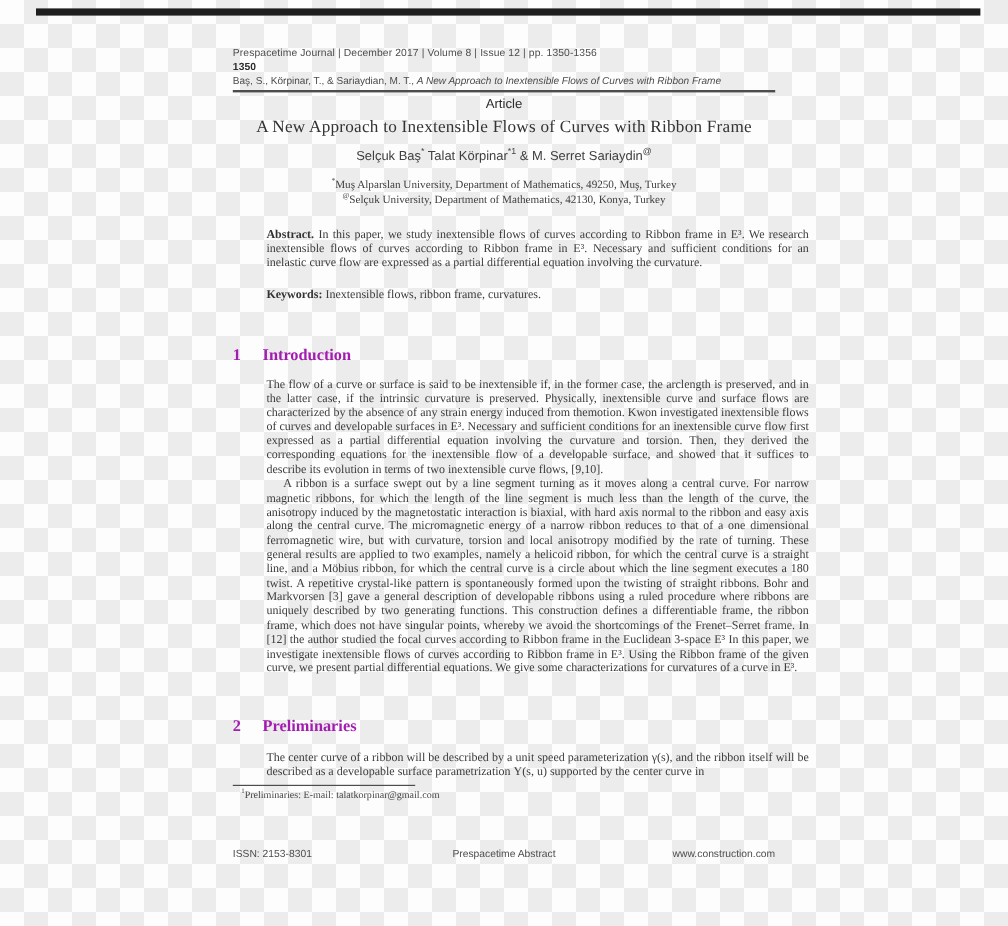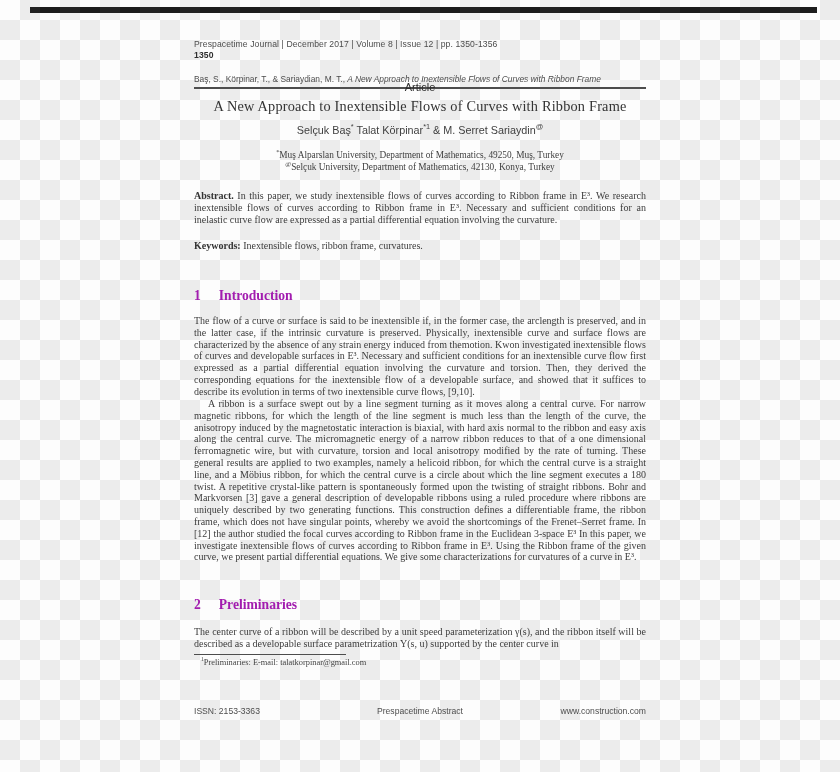--- a/index.html
+++ b/index.html
@@ -15,35 +15,35 @@
   }
   .abs { position:absolute; }
   .blk { left:194px; width:452px; }
 
   .top-bar{ left:30px; top:7px; width:787px; height:6px; background:#1e1e1e; }
 
   .running-head{ top:39px; padding-bottom:3px; border-bottom:2px solid #4d4d4d;
                  font-family:"Liberation Sans", sans-serif; color:#4c4c4c; }
   .rh-line1{ display:flex; justify-content:space-between; font-size:8.6px; line-height:11px; letter-spacing:0.1px;flex-direction:column; }
   .rh-pageno{ font-weight:bold; color:#2e2e2e; }
-  .rh-line2{ font-size:8.4px; line-height:10px; margin-top:13px; }
+  .rh-line2{ font-size:8.4px; line-height:10px; margin-top:1px; }
   .rh-line2 .it{ font-style:italic; }
 
   .article-label{ top:81px; text-align:center; font-family:"Liberation Sans", sans-serif;
                   font-weight:normal; font-size:11px; color:#2c2c2c; }
 
   .paper-title{ top:98px; text-align:center; font-size:14.3px; color:#333; letter-spacing:0.2px; }
 
   .byline{ top:124px; text-align:center; font-family:"Liberation Sans", sans-serif;
            font-size:10.8px; color:#3f3f3f; }
   sup{ font-size:68%; vertical-align:super; line-height:0; }
 
   .affiliations{ top:149px; text-align:center; font-size:9.3px; line-height:12px; color:#404040; }
 
-  .para{ font-size:10px; line-height:11.8px; text-align:justify; color:#3c3c3c; }
+  .para{ font-size:10px; line-height:11.8px; text-align:justify; color:#3c3c3c;margin-left:28px; }
   .abstract{ top:190px; }
   .keywords{ top:240px; }
   .b{ font-weight:bold; color:#333; }
 
   .sec-head{ font-size:13.6px; font-weight:bold; color:#a21caf; }
   .sec-head .sec-title{ margin-left:18px; }
   .sec-1{ top:288px; }
   .para-1{ top:315px; }
   .para-2{ top:398px; text-indent:14px; }
   .sec-2{ top:597px; }
@@ -110,18 +110,18 @@
 
 <div class="abs blk para para-3">The center curve of a ribbon will be described by a unit speed parameterization γ(s), and the ribbon itself will be described as a developable surface parametrization Υ(s, u) supported by the center curve in</div>
 
 <div class="abs fn-rule"></div>
 
 <div class="abs footnote">
   <sup>1</sup><span>Preliminaries: E-mail: talatkorpinar@gmail.com</span>
 </div>
 
 <div class="abs blk footer">
-  <span class="issn">ISSN: 2153-3363</span>
+  <span class="issn">ISSN: 2153-8301</span>
   <div class="center">
     <div>Prespacetime Abstract</div>
   </div>
   <span class="site">www.construction.com</span>
 </div>
 
 </body></html>

